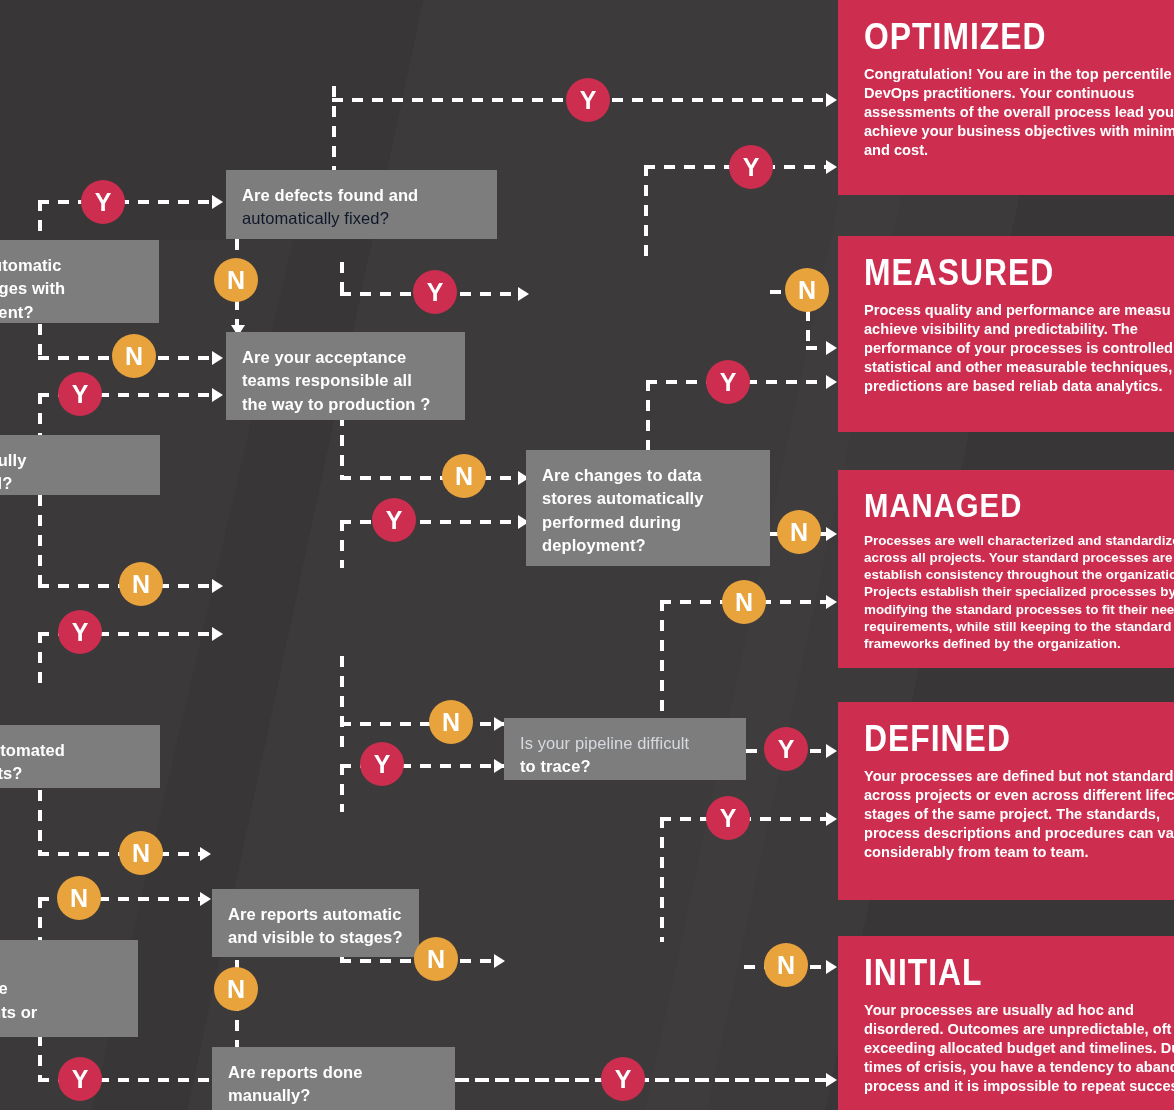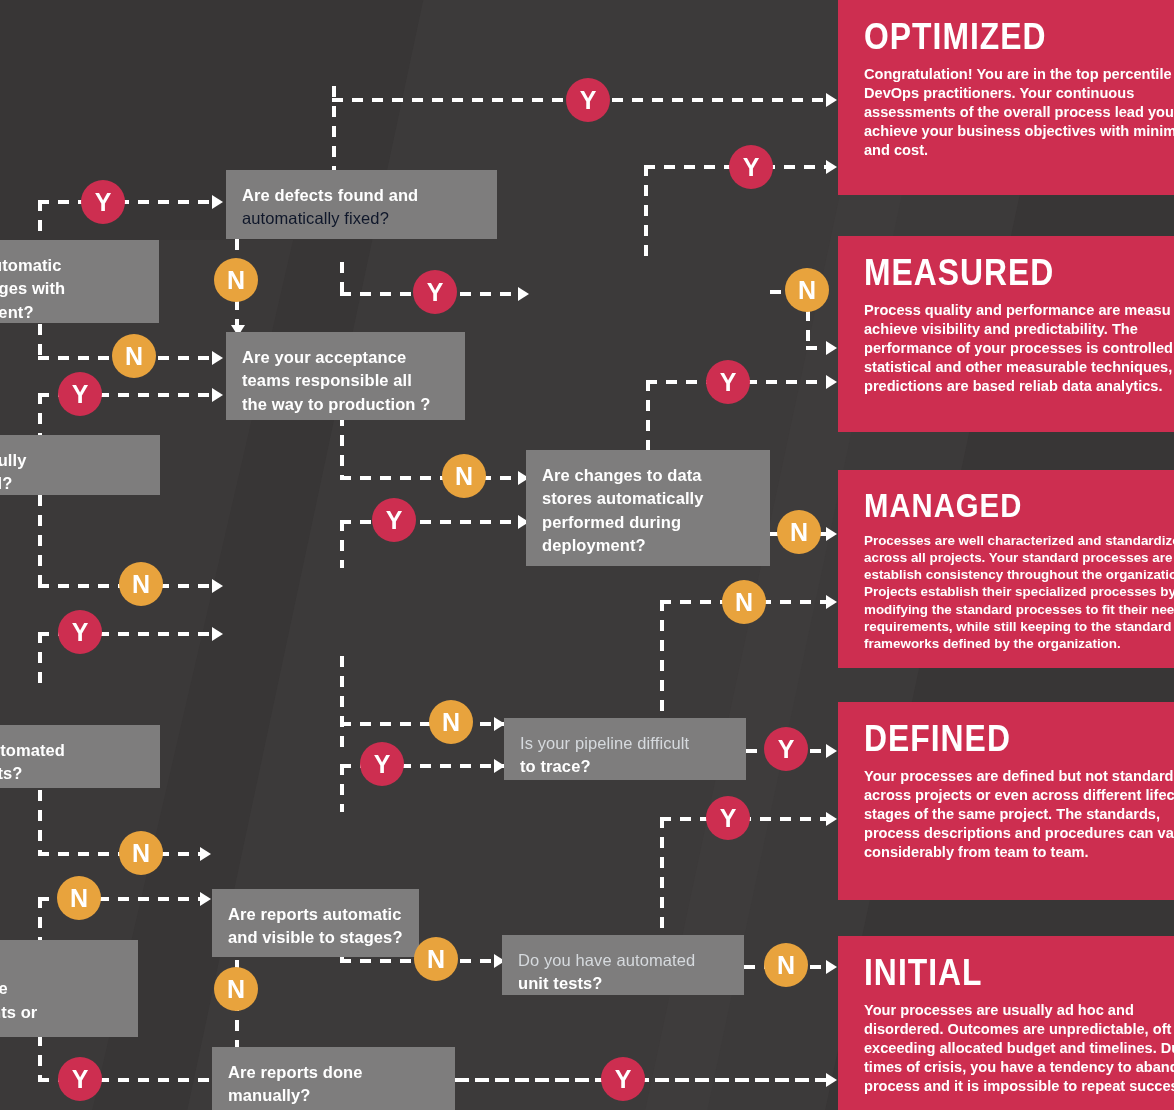--- a/index.html
+++ b/index.html
@@ -266,24 +266,20 @@
     <span class="l2">and visible to stages?</span>
   </div>
 
   <div class="qbox" style="left:-90px;top:940px;width:228px;height:97px;">
     <span class="l2">loyments</span>
     <span class="l2">ul, involve</span>
     <span class="l2">g on nights or</span>
     <span class="l2">ds?</span>
   </div>
 
-  <div class="qbox" style="left:502px;top:935px;width:242px;height:60px;">
-    <span class="l2" style="color:#d6dade;font-weight:normal;">Do you have automated</span>
-    <span class="l2">unit tests?</span>
-  </div>
 
   <div class="qbox" style="left:212px;top:1047px;width:243px;height:63px;">
     <span class="l2">Are reports done</span>
     <span class="l2">manually?</span>
   </div>
 
   <div class="badge y" style="left:566px;top:78px;">Y</div>
   <div class="badge y" style="left:729px;top:145px;">Y</div>
   <div class="badge y" style="left:81px;top:180px;">Y</div>
   <div class="badge n" style="left:214px;top:258px;">N</div>

